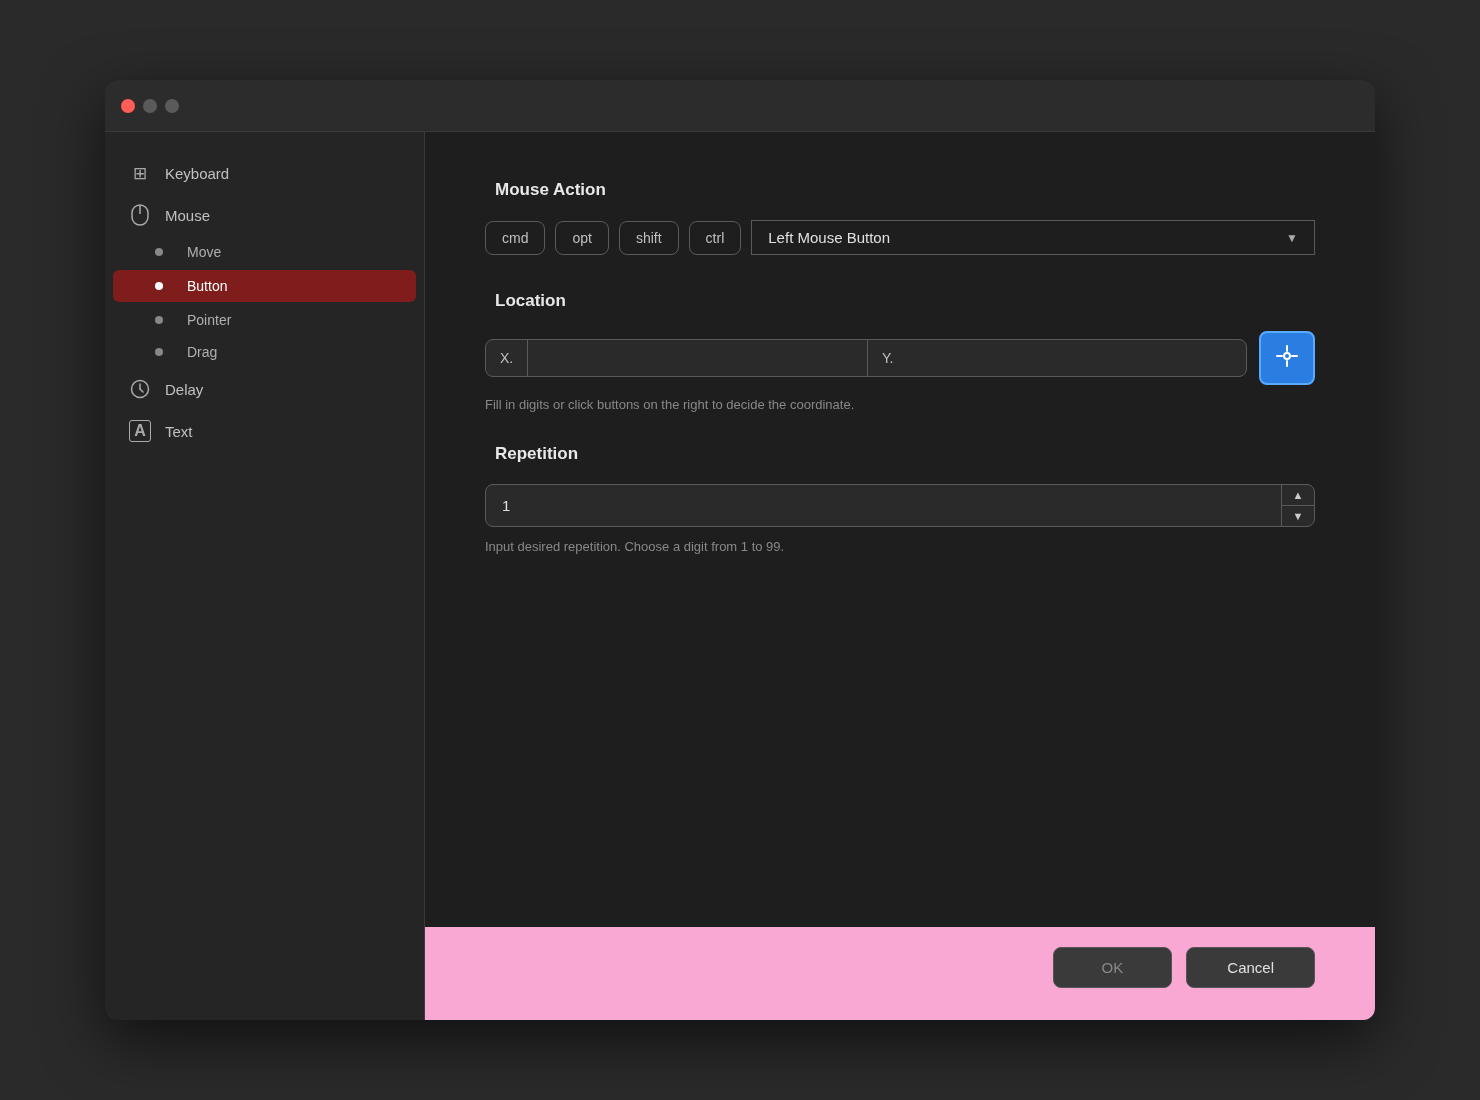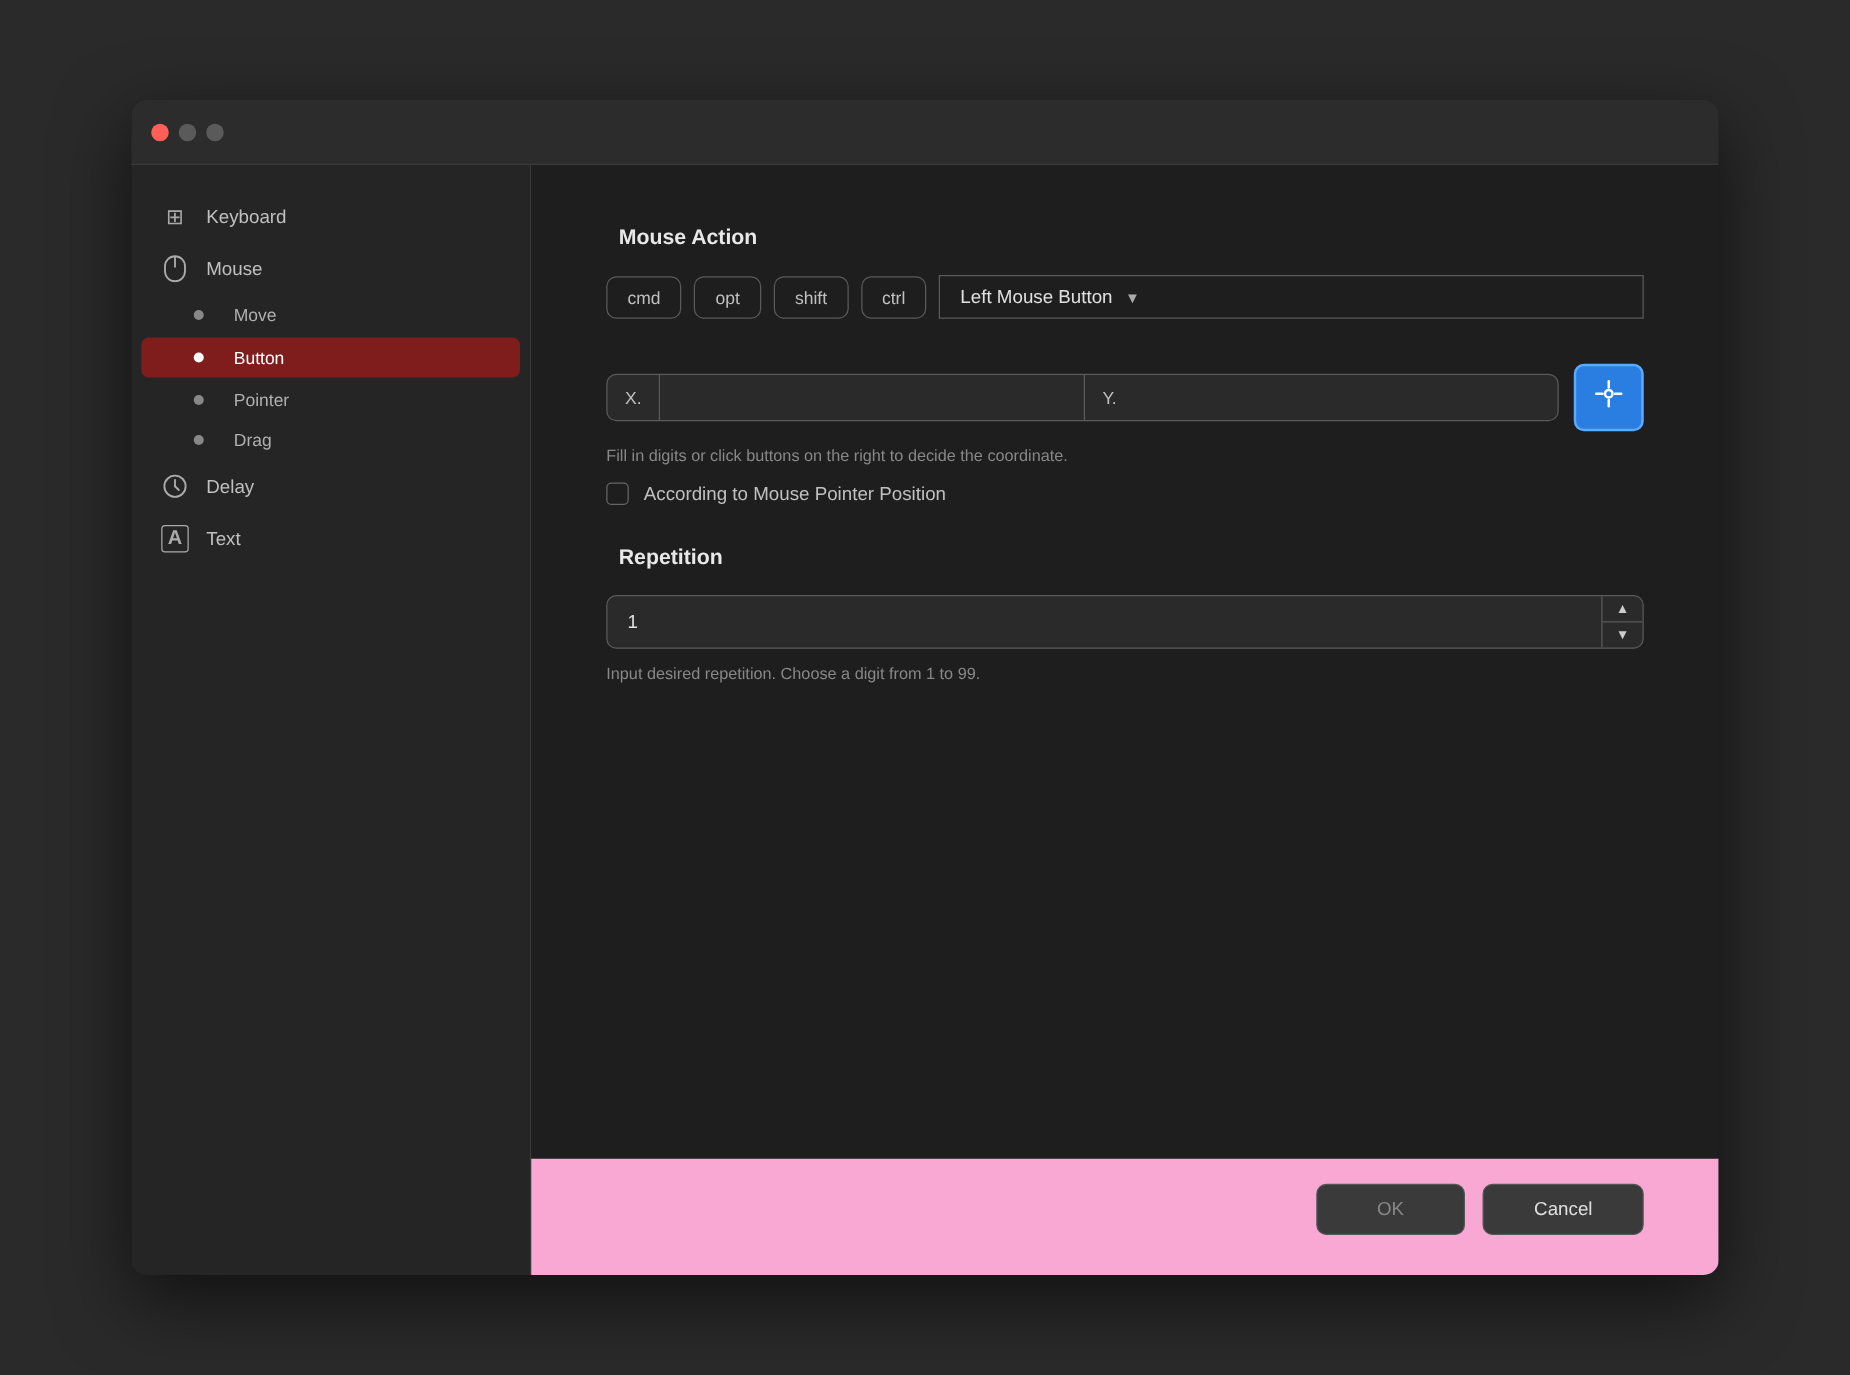--- a/index.html
+++ b/index.html
@@ -152,21 +152,21 @@
       border-radius: 0;
       padding: 8px 16px;
       font-size: 15px;
       font-weight: 500;
       cursor: pointer;
       font-family: inherit;
       display: flex;
       align-items: center;
       gap: 10px;
       flex: 1;
-      justify-content: flex-start;
+      justify-content: space-between;
     }
     .dropdown-btn .arrow {
       font-size: 12px;
       color: #aaa;
     }
 
     
     .location-section {
       margin-bottom: 32px;
     }
@@ -405,44 +405,41 @@
             <button class="modifier-btn">shift</button>
             <button class="modifier-btn">ctrl</button>
             <button class="dropdown-btn">
               <span>Left Mouse Button</span>
               <span class="arrow">▼</span>
             </button>
           </div>
         </div>
 
         <div class="location-section">
+          <div class="section-title">Location</div>
           <div class="coord-row">
             <div class="coord-input-group">
               <span class="coord-label">X.</span>
               <input class="coord-input" type="text" style="">
               <span class="coord-label" style="border-left:1px solid #5a5a5a; border-right:none;">Y.</span>
               <input class="coord-input" type="text" style="">
             </div>
             <button class="crosshair-btn">
               <span class="crosshair-icon">
                 <svg width="24" height="24" viewBox="0 0 24 24" fill="none">
                   <circle cx="12" cy="12" r="3" stroke="white" stroke-width="2"></circle>
                   <line x1="12" y1="2" x2="12" y2="7" stroke="white" stroke-width="2" stroke-linecap="round"></line>
                   <line x1="12" y1="17" x2="12" y2="22" stroke="white" stroke-width="2" stroke-linecap="round"></line>
                   <line x1="2" y1="12" x2="7" y2="12" stroke="white" stroke-width="2" stroke-linecap="round"></line>
                   <line x1="17" y1="12" x2="22" y2="12" stroke="white" stroke-width="2" stroke-linecap="round"></line>
                 </svg>
               </span>
             </button>
           </div>
           <div class="hint-text">Fill in digits or click buttons on the right to decide the coordinate.</div>
-          <div class="checkbox-row">
-            <div class="checkbox"></div>
-            <span class="checkbox-label">According to Mouse Pointer Position</span>
-          </div>
         </div>
 
         <div class="repetition-section">
           <div class="section-title">Repetition</div>
           <div class="stepper-input-group">
             <input class="stepper-value" type="text" value="1" style="">
             <div class="stepper-controls">
               <button class="stepper-up">▲</button>
               <button class="stepper-down">▼</button>
             </div>

